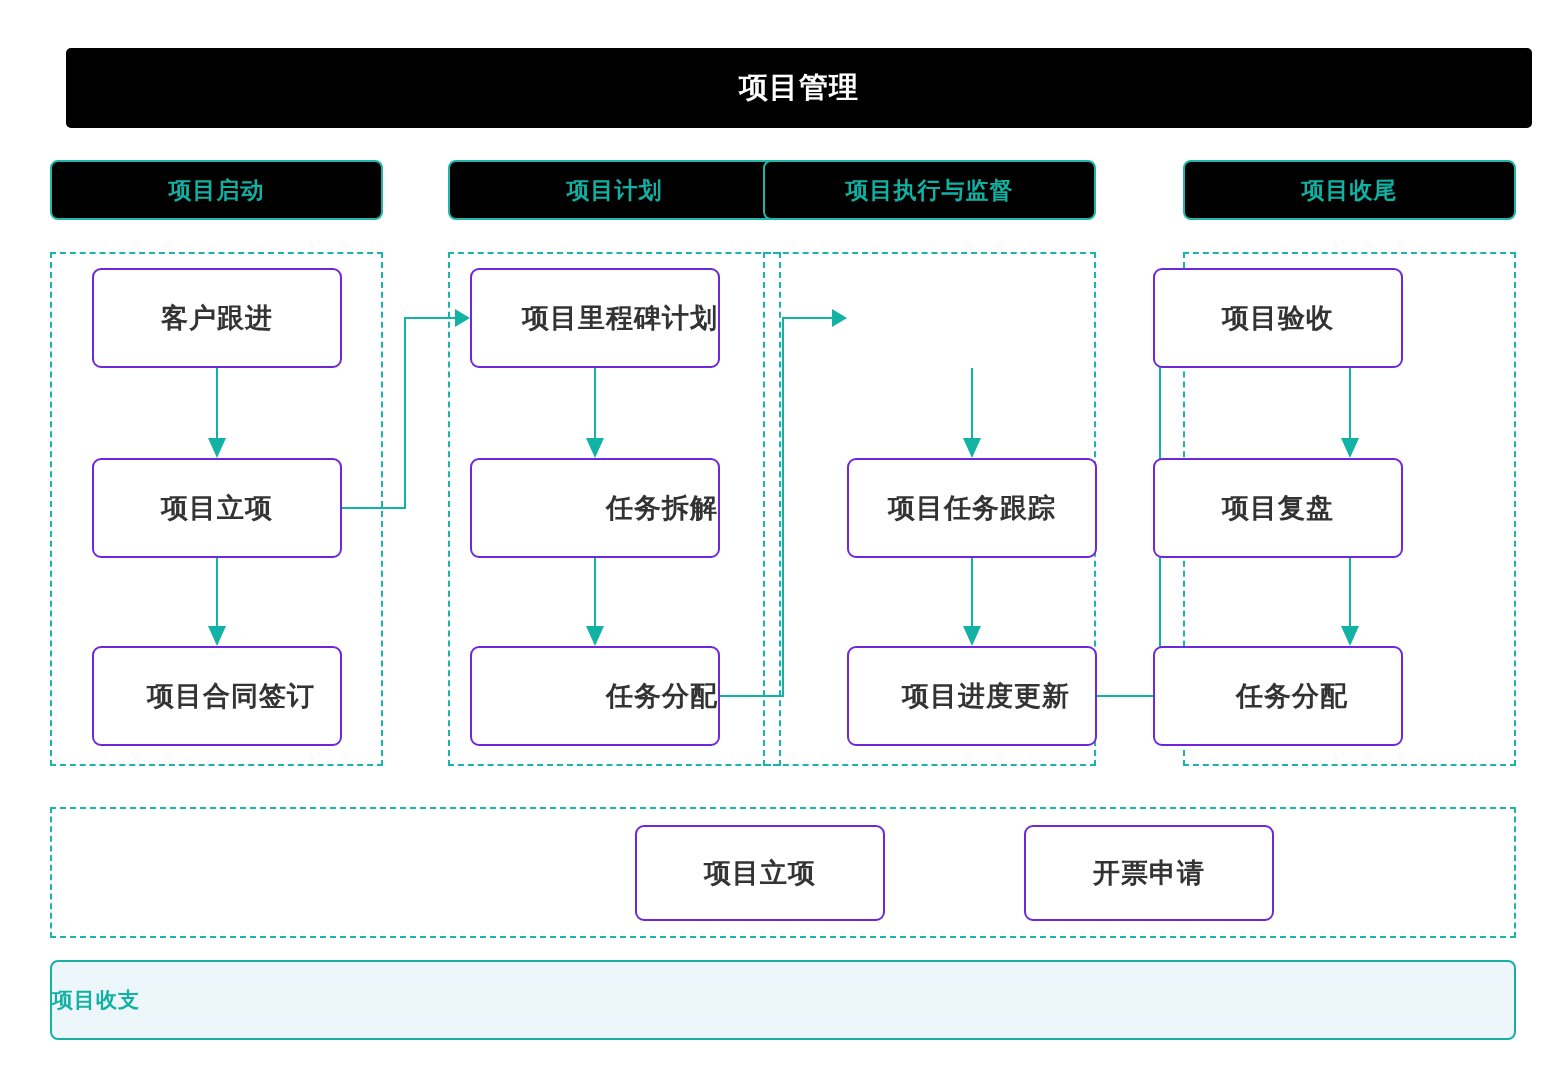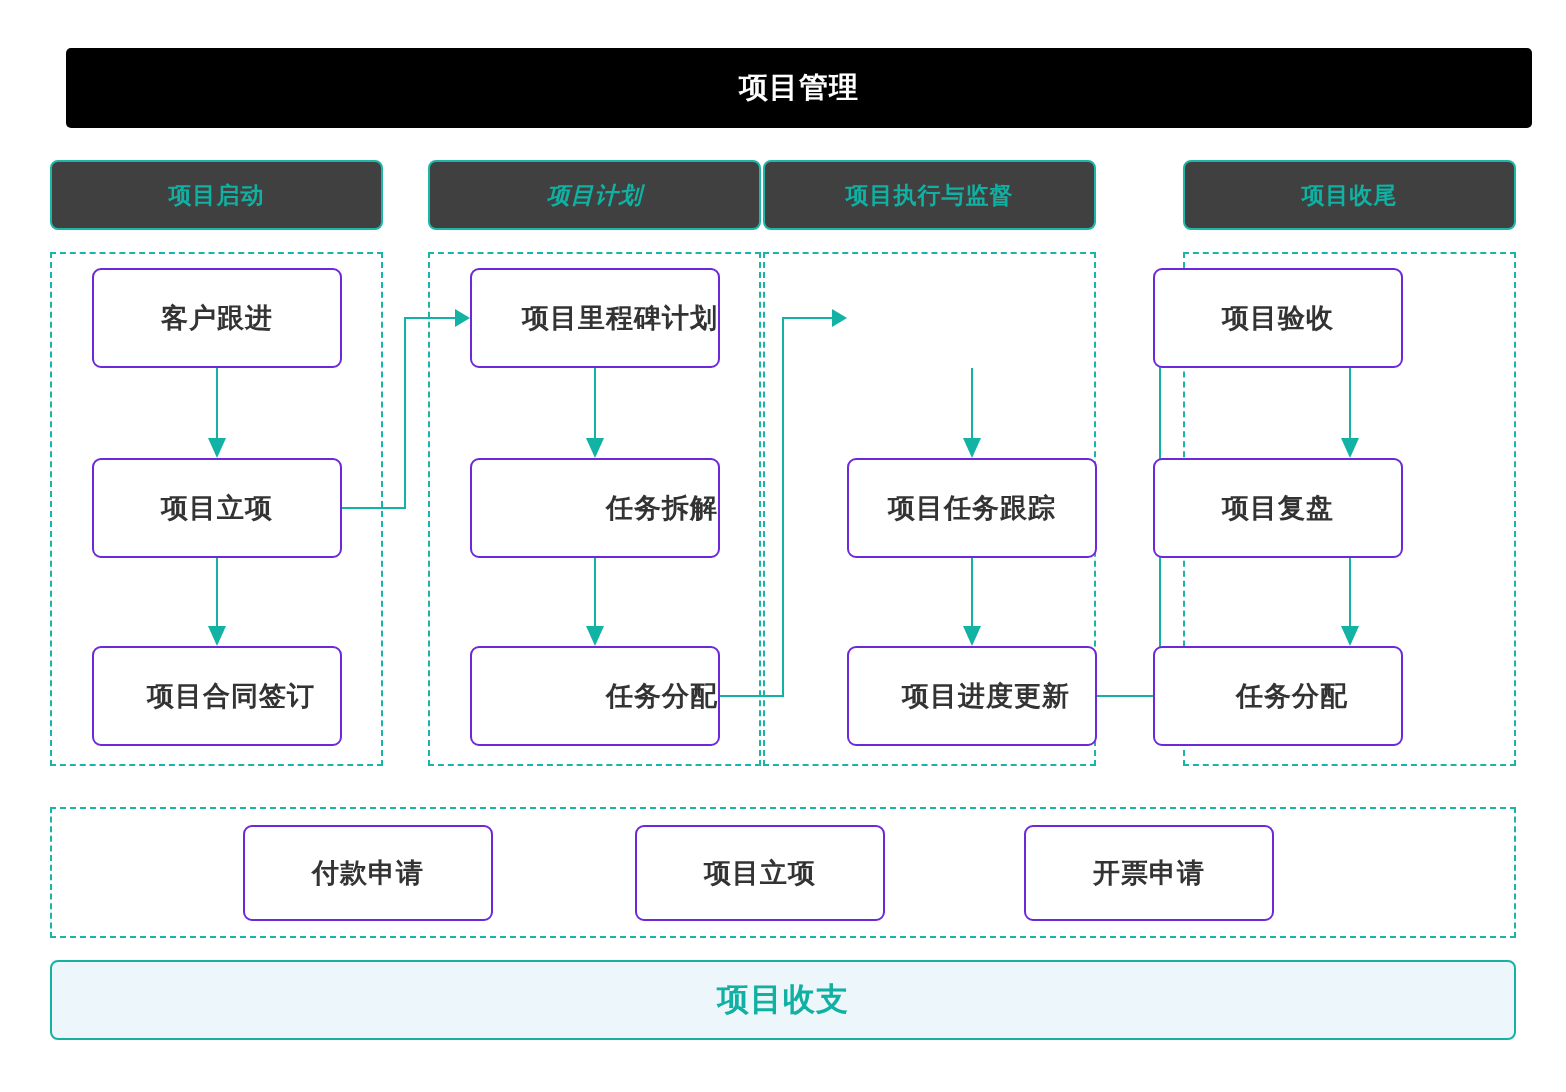--- a/index.html
+++ b/index.html
@@ -9,26 +9,26 @@
 
   .banner-top{
     position:absolute;left:50px;top:48px;width:1466px;height:80px;
     background:#000000;border-radius:5px;
     display:flex;align-items:center;justify-content:center;
     color:#ffffff;font-size:29px;font-weight:bold;letter-spacing:1px;margin-left:16px;
   }
   .banner-bottom{
     position:absolute;left:50px;top:960px;width:1466px;height:80px;
     background:#edf6fb;border:2px solid #15b1a3;border-radius:8px;
-    display:flex;align-items:center;justify-content:center;
-    color:#10b0a2;font-size:32px;font-weight:bold;letter-spacing:1px;
+    display:flex;align-items:center;
+    color:#10b0a2;font-size:21px;font-weight:bold;letter-spacing:1px;
   }
   .col-header{
-    position:absolute;top:160px;width:333px;height:70px;
-    background:#404040;border:2px solid #1db6a7;border-radius:8px;
+    position:absolute;top:160px;width:333px;height:60px;
+    background:#000000;border:2px solid #1db6a7;border-radius:8px;
     display:flex;align-items:center;justify-content:center;
     color:#10b0a2;font-size:23px;font-weight:bold;letter-spacing:1px;
   }
   .col-frame{
     position:absolute;top:252px;width:333px;height:514px;
     border:2px dashed #1ab5a8;background:transparent;
   }
   .finance-frame{
     position:absolute;left:50px;top:807px;width:1466px;height:131px;
     border:2px dashed #1ab5a8;background:transparent;
@@ -36,21 +36,21 @@
   .node{
     position:absolute;width:250px;height:100px;
     background:#ffffff;border:2px solid #6d28d9;border-radius:9px;
     display:flex;align-items:center;justify-content:center;
     color:#333333;font-size:27px;font-weight:bold;letter-spacing:1px;
   }
   .node.small{height:96px;}
   .connectors{position:absolute;left:0;top:0;width:1566px;height:1092px;pointer-events:none;}
 
   
-  .c1{left:50px;}  .c2{left:428px;font-style:italic;}  .c3{left:763px;}  .c4{left:1183px;}
+  .c1{left:50px;}  .c2{left:448px;}  .c3{left:763px;}  .c4{left:1183px;}
   
   .nx1{left:92px;} .nx2{left:470px;justify-content:flex-end;} .nx3{left:847px;} .nx4{left:1153px;}
   
   .r1{top:268px;} .r2{top:458px;} .r3{top:646px;padding-left:28px;}
   
   .f1{left:243px;top:825px;} .f2{left:635px;top:825px;} .f3{left:1024px;top:825px;}
 </style>
 </head>
 <body>
 
@@ -145,23 +145,20 @@
     <span>项目验收</span>
   </div>
   <div class="node nx4 r2">
     <span>项目复盘</span>
   </div>
   <div class="node nx4 r3">
     <span>任务分配</span>
   </div>
 
   <div class="finance-frame"></div>
-  <div class="node small f1">
-    <span>付款申请</span>
-  </div>
   <div class="node small f2">
     <span>项目立项</span>
   </div>
   <div class="node small f3">
     <span>开票申请</span>
   </div>
 
   <div class="banner-bottom">
     <span>项目收支</span>
   </div>

